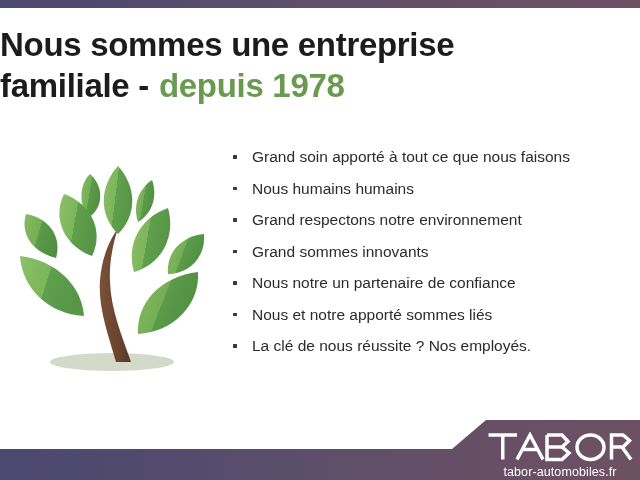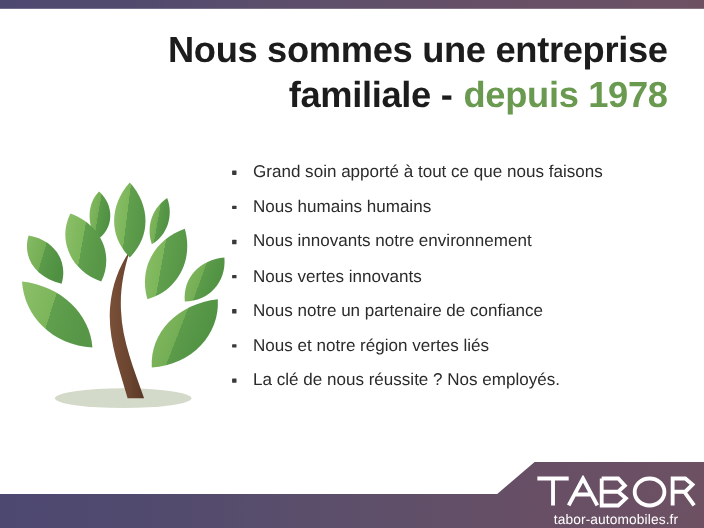--- a/index.html
+++ b/index.html
@@ -28,48 +28,46 @@
     height: 8px;
     background: linear-gradient(90deg, #4d4870 0%, #514a6e 18%, #5d4f6a 45%, #674f66 72%, #6d5163 100%);
   }
 
   
   .title-block {
     position: absolute;
     left: 0;
     top: 26px;
     width: 586px;
-    text-align: right;
+    text-align: left;
     line-height: 1.16;
-    margin-left: 21px;
   }
   .title-line {
     font-size: 33px;
     font-weight: bold;
     color: #1c1c1c;
     letter-spacing: -0.3px;
     white-space: nowrap;
   }
   .title-line-2 {
     margin-top: 3px;
-    padding-left: 12px;
   }
   .title-accent {
     color: #6a9a50;
     font-weight: bold;
   }
   .title-gap {
     display: inline-block;
     width: 10px;
   }
 
   
   .bullets {
     position: absolute;
-    left: 208px;
+    left: 230px;
     top: 148px;
     width: 400px;
     list-style: none;
     margin: 0;
     padding: 0;
   }
   .bullet-item {
     position: relative;
     padding-left: 22px;
     margin-bottom: 14.5px;
@@ -210,33 +208,33 @@
     <li class="bullet-item">
       <span class="bullet-dot"></span>
       <span>Grand soin apporté à tout ce que nous faisons</span>
     </li>
     <li class="bullet-item">
       <span class="bullet-dot"></span>
       <span>Nous humains humains</span>
     </li>
     <li class="bullet-item">
       <span class="bullet-dot"></span>
-      <span>Nous innovants notre environnement</span>
-    </li>
-    <li class="bullet-item">
-      <span class="bullet-dot"></span>
-      <span>Nous vertes innovants</span>
+      <span>Grand respectons notre environnement</span>
+    </li>
+    <li class="bullet-item">
+      <span class="bullet-dot"></span>
+      <span>Grand sommes innovants</span>
     </li>
     <li class="bullet-item">
       <span class="bullet-dot"></span>
       <span>Nous notre un partenaire de confiance</span>
     </li>
     <li class="bullet-item">
       <span class="bullet-dot"></span>
-      <span>Nous et notre région vertes liés</span>
+      <span>Nous et notre apporté sommes liés</span>
     </li>
     <li class="bullet-item">
       <span class="bullet-dot"></span>
       <span>La clé de nous réussite ? Nos employés.</span>
     </li>
   </ul>
 
   <div class="bottom-band">
     <svg class="band-shape" viewBox="0 0 640 80" width="640" height="80" preserveAspectRatio="none" xmlns="http://www.w3.org/2000/svg">
       <defs>

